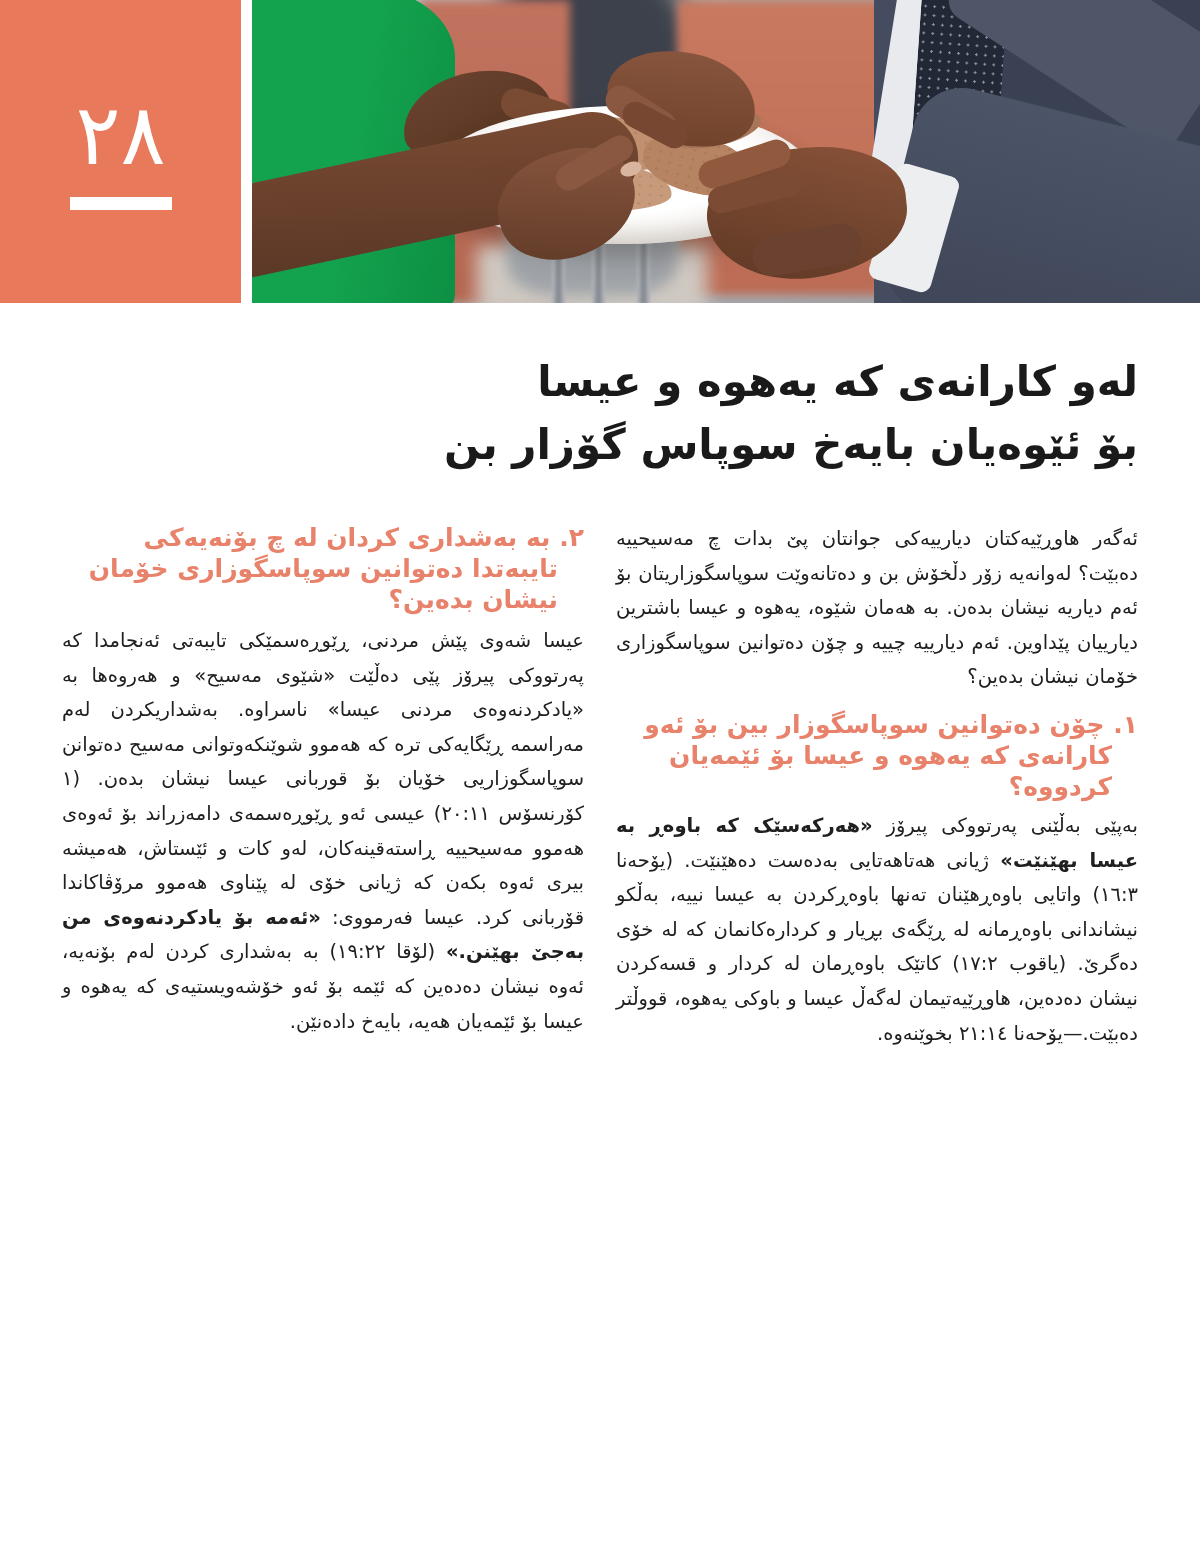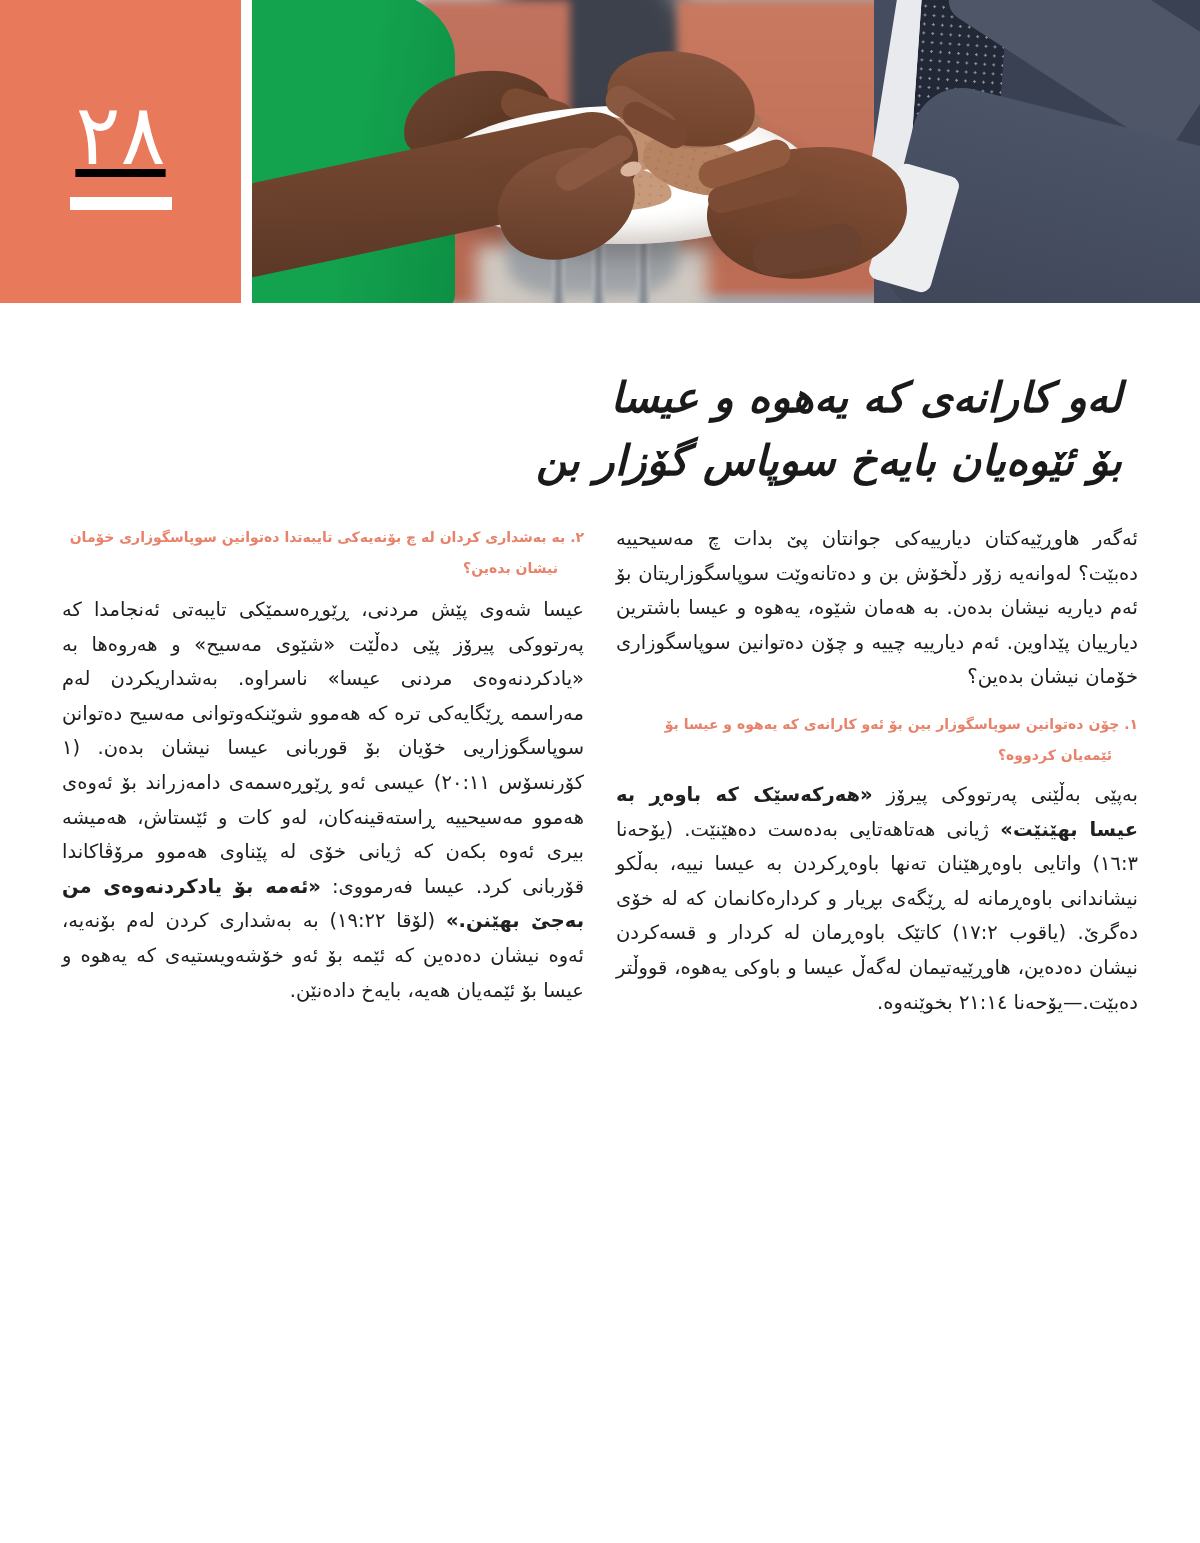--- a/index.html
+++ b/index.html
@@ -14,21 +14,21 @@
     margin: 0 auto;
     background: var(--page-background, #ffffff);
     overflow: hidden;
   }
 
   
   .hero { position: absolute; top: 0; left: 0; width: 1200px; height: 303px; direction: ltr; }
   .number-block {
     position: absolute; left: 0; top: 0; width: 241px; height: 303px;
     background: var(--accent-orange, #E8795B);
-    display: flex; flex-direction: column; align-items: center; justify-content: center; text-decoration: underline;
+    display: flex; flex-direction: column; align-items: center; justify-content: center;
   }
   .page-number {
     color: #ffffff; font-size: 84px; line-height: 1; font-weight: 400;
     letter-spacing: 2px; direction: rtl;
   }
   .number-underline { width: 102px; height: 13px; background: #ffffff; margin-top: 20px; }
 
   .photo {
     position: absolute; left: 252px; top: 0; width: 948px; height: 303px;
     overflow: hidden;
@@ -121,44 +121,44 @@
   .ph-hand-man-right-f1 { left: 445px; top: 150px; width: 95px; height: 28px; background: #915a3e;
     border-radius: 14px; transform: rotate(-18deg); z-index: 9; }
   .ph-hand-man-right-f2 { left: 455px; top: 178px; width: 95px; height: 27px; background: #7c4b33;
     border-radius: 14px; transform: rotate(-14deg); z-index: 9; }
   .ph-hand-man-right-thumb { left: 500px; top: 230px; width: 110px; height: 40px; background: #6b4130;
     border-radius: 20px; transform: rotate(-10deg); z-index: 9; }
 
   
   .title {
     position: absolute; top: 350px; right: 62px; width: 760px;
-    margin: 16px; direction: rtl; text-align: right;
+    margin: 0; direction: rtl; text-align: right;
     color: var(--title-color, #1a1a1a);
-    font-size: 42px; line-height: 63px; font-weight: 700; font-style: italic;
+    font-size: 42px; line-height: 63px; font-weight: 700;
   }
   .title-line { display: block; }
 
   
   .columns {
     position: absolute; top: 522px; left: 62px; right: 62px;
     direction: rtl;
     display: flex; gap: 32px; align-items: flex-start;
   }
   .col { width: 522px; flex: 0 0 auto; }
   .body-text {
     margin: 0;
     color: var(--body-color, #202020);
     font-size: 19.5px; line-height: 34.6px;
     text-align: justify;
   }
   .question {
     margin: 14px 0 7px 0;
     color: var(--question-orange, #E8826A);
     font-weight: 700;
-    font-size: 14px; line-height: 31px;
+    font-size: 25px; line-height: 31px;
     text-align: right;
     padding-right: 26px; text-indent: -26px;
   }
   .question.first { margin-top: 0; margin-bottom: 9px; }
   .b { font-weight: 700; }
 </style>
 </head>
 <body>
 
 <div class="page">

